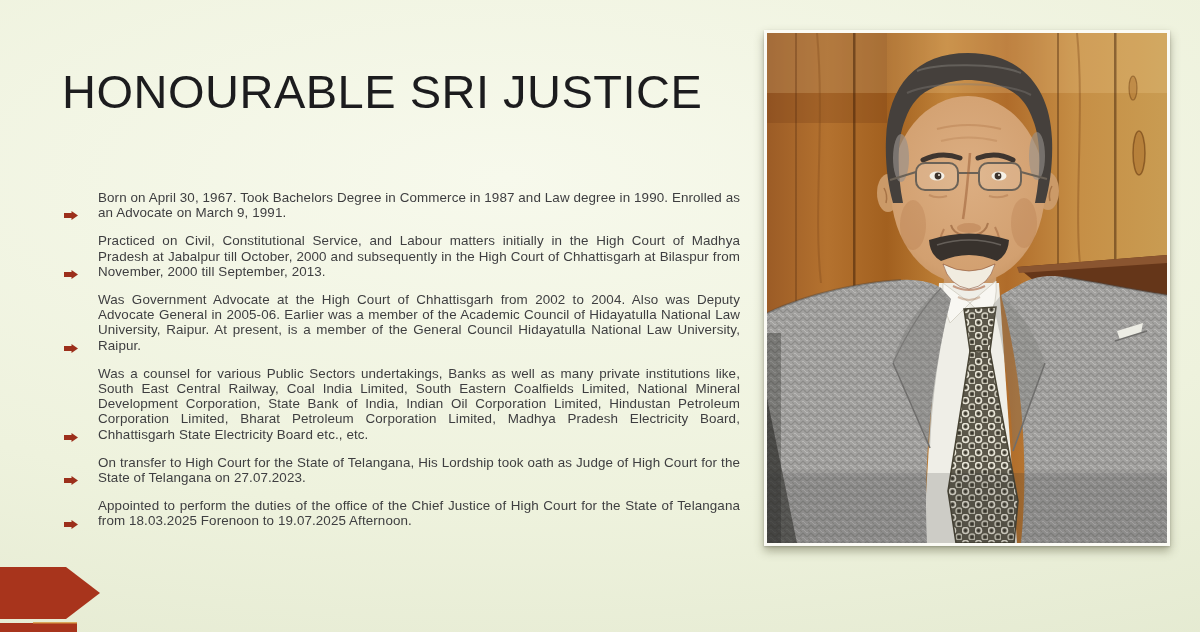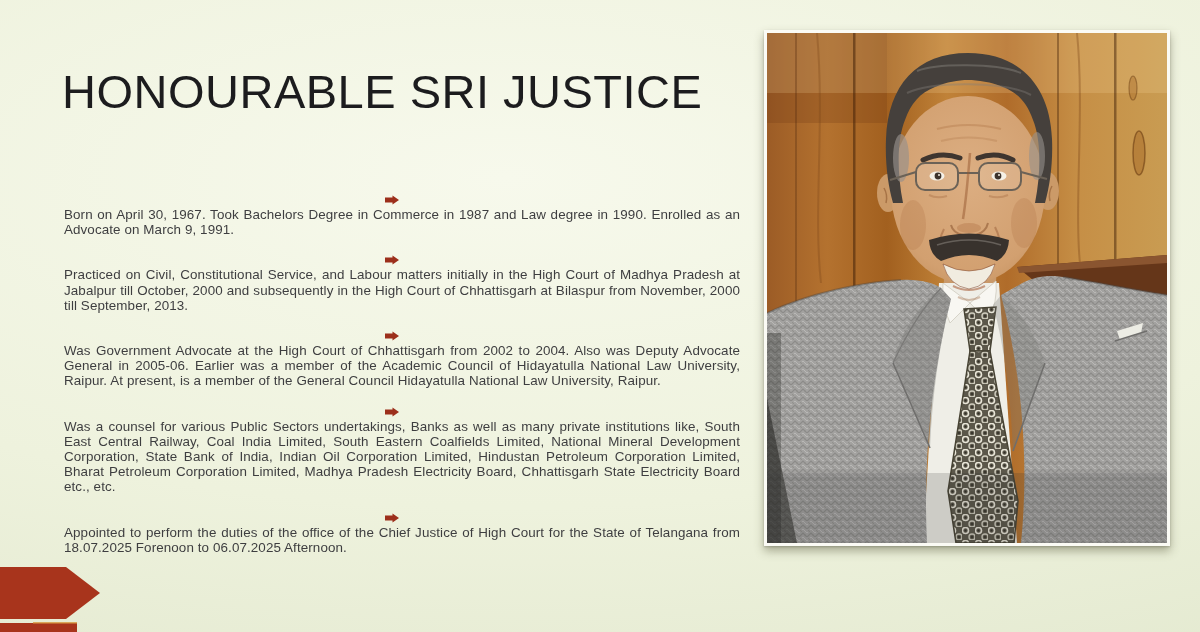--- a/index.html
+++ b/index.html
@@ -9,21 +9,21 @@
       var(--background-light,#f7f9ec) 0%, #eef2dd 55%, var(--background-edge,#e2e8ce) 100%);
     font-family:"Liberation Sans", sans-serif;
   }
   .title {
     position:absolute; left:62px; top:30px; width:700px;
     font-size:47px; line-height:62px; font-weight:300;
     letter-spacing:0.5px; color:var(--title-text,#1c1c1e);
   }
   .title span { display:block; }
   .content { position:absolute; left:64px; top:190px; width:676px; }
-  .bullet-row { display:flex; align-items:center; margin-bottom:13px;flex-direction:column; }
+  .bullet-row { display:flex; align-items:flex-end; margin-bottom:13px; }
   .bullet-marker { flex:0 0 14px; margin:3px 20px 0 0; }
   .bullet-text {
     margin:0; flex:1; text-align:justify; text-justify:inter-word;
     font-size:13.4px; line-height:15.2px; letter-spacing:0.1px;
     color:var(--body-text,#3e3e40);
   }
   .photo-frame {
     position:absolute; left:764px; top:30px; width:400px; height:510px;
     border:3px solid #fbfbf5; box-sizing:content-box; background:#b5732f;
     box-shadow:0 5px 9px rgba(85,85,55,.45), 0 1px 2px rgba(0,0,0,.2);
@@ -64,26 +64,32 @@
     </div>
 
     <div class="bullet-row">
       <svg class="bullet-marker" width="14" height="9" viewBox="0 0 14 9">
           <polygon points="0,2 7.5,2 7.5,0 14,4.5 7.5,9 7.5,7 0,7" fill="var(--accent-red-dark,#9c2f1b)"></polygon>
         </svg>
       <p class="bullet-text">Was a counsel for various Public Sectors undertakings, Banks as well as many private institutions like, South East Central Railway, Coal India Limited, South Eastern Coalfields Limited, National Mineral Development Corporation, State Bank of India, Indian Oil Corporation Limited, Hindustan Petroleum Corporation Limited, Bharat Petroleum Corporation Limited, Madhya Pradesh Electricity Board, Chhattisgarh State Electricity Board etc., etc.</p>
     </div>
 
 
-
-    <div class="bullet-row">
-      <svg class="bullet-marker" width="14" height="9" viewBox="0 0 14 9">
-          <polygon points="0,2 7.5,2 7.5,0 14,4.5 7.5,9 7.5,7 0,7" fill="var(--accent-red-dark,#9c2f1b)"></polygon>
-        </svg>
-      <p class="bullet-text">Appointed to perform the duties of the office of the Chief Justice of High Court for the State of Telangana from 18.07.2025 Forenoon to 06.07.2025 Afternoon.</p>
+    <div class="bullet-row">
+      <svg class="bullet-marker" width="14" height="9" viewBox="0 0 14 9">
+          <polygon points="0,2 7.5,2 7.5,0 14,4.5 7.5,9 7.5,7 0,7" fill="var(--accent-red-dark,#9c2f1b)"></polygon>
+        </svg>
+      <p class="bullet-text">On transfer to High Court for the State of Telangana, His Lordship took oath as Judge of High Court for the State of Telangana on 27.07.2023.</p>
+    </div>
+
+    <div class="bullet-row">
+      <svg class="bullet-marker" width="14" height="9" viewBox="0 0 14 9">
+          <polygon points="0,2 7.5,2 7.5,0 14,4.5 7.5,9 7.5,7 0,7" fill="var(--accent-red-dark,#9c2f1b)"></polygon>
+        </svg>
+      <p class="bullet-text">Appointed to perform the duties of the office of the Chief Justice of High Court for the State of Telangana from 18.03.2025 Forenoon to 19.07.2025 Afternoon.</p>
     </div>
 
   </div>
 
   <figure class="photo-frame" style="margin:0;">
     <svg width="400" height="510" viewBox="0 0 400 510">
       <defs>
         <linearGradient id="woodG" x1="0" y1="0" x2="1" y2="0">
           <stop offset="0" stop-color="#9c5c26"></stop>
             <stop offset="0.15" stop-color="#b4722f"></stop>

